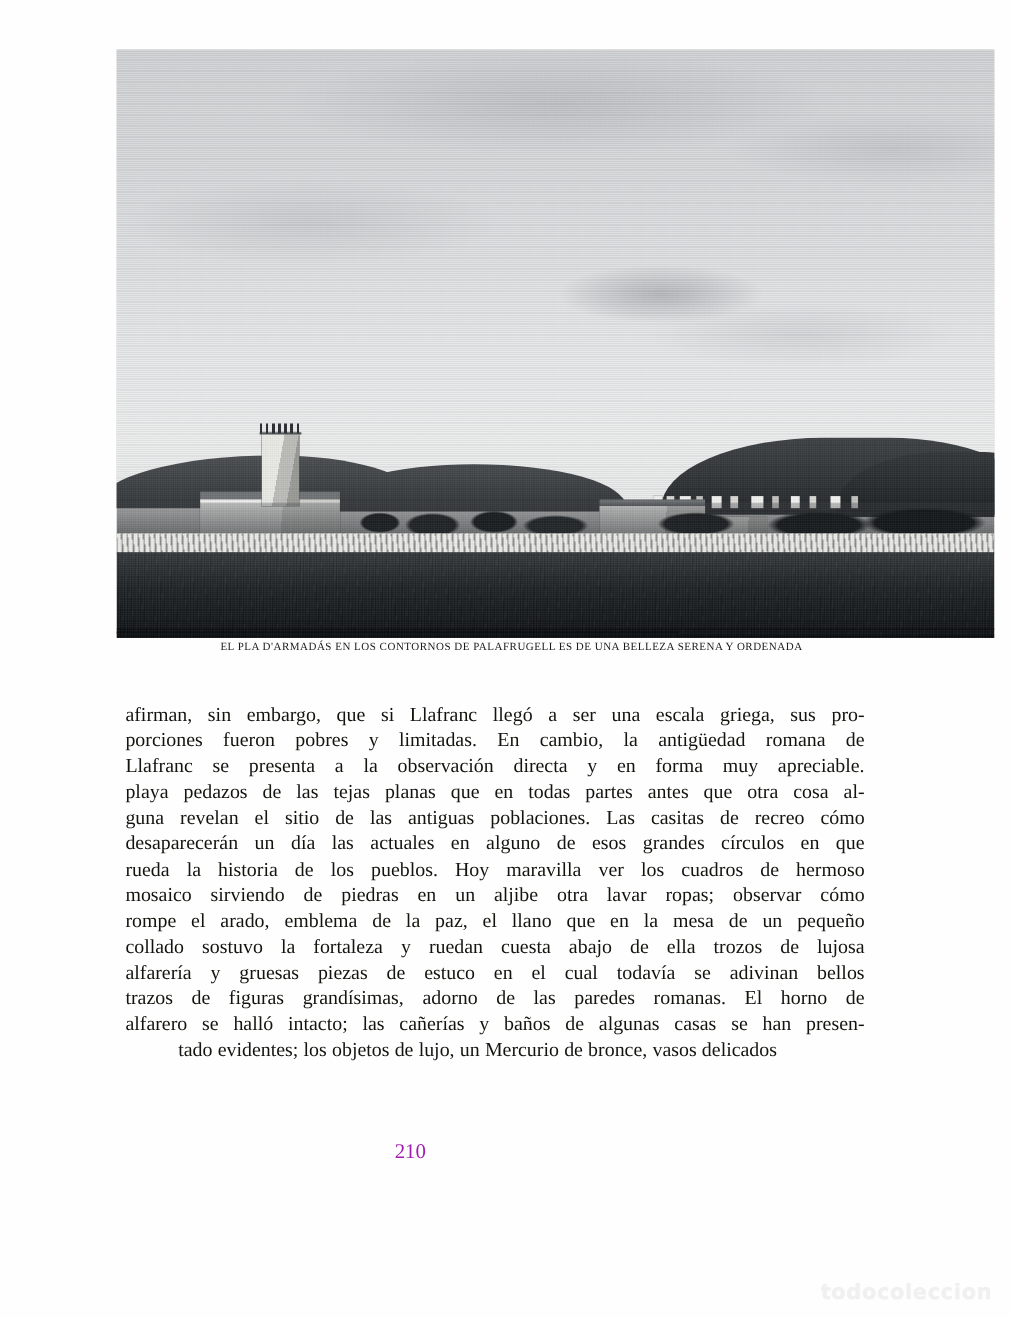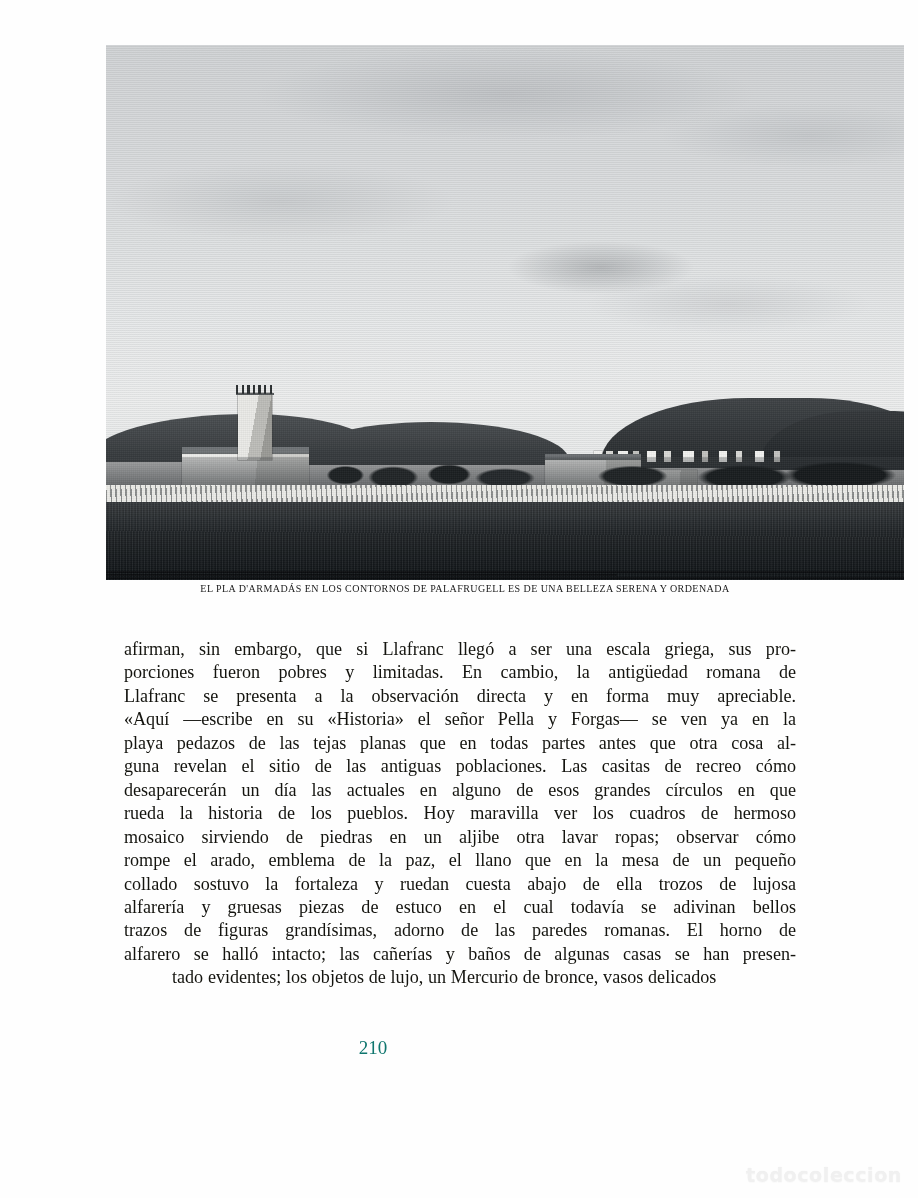--- a/index.html
+++ b/index.html
@@ -254,21 +254,21 @@
     font-family: "Liberation Serif", "DejaVu Serif", serif;
     font-size: 10px;
     letter-spacing: 0.45px;
     color: #1a1a1a;
     white-space: nowrap;
   }
 
   
   #body-text {
     position: absolute;
-    left: 124px;
+    left: 114px;
     top: 638px;
     width: 672px;
     font-size: 18.1px;
     line-height: 23.45px;
     color: #14140f;
     text-align: justify;
     text-align-last: justify;
     word-spacing: 0.2px;
   }
   #body-text p {
@@ -281,21 +281,21 @@
   }
 
   
   #page-number {
     position: absolute;
     left: 0;
     top: 1037px;
     width: 746px;
     text-align: center;
     font-size: 19px;
-    color: #0f766e;
+    color: #a21caf;
   }
 
   
   #watermark {
     position: absolute;
     right: 16px;
     bottom: 12px;
     font-family: "DejaVu Sans", "Liberation Sans", sans-serif;
     font-size: 19px;
     font-weight: 700;
@@ -363,21 +363,20 @@
       <div class="grain-overlay"></div>
     </div>
   </figure>
 
   <figcaption id="caption">EL PLA D'ARMADÁS EN LOS CONTORNOS DE PALAFRUGELL ES DE UNA BELLEZA SERENA Y ORDENADA</figcaption>
 
   <div id="body-text">
     <p>afirman, sin embargo, que si Llafranc llegó a ser una escala griega, sus pro-</p>
     <p>porciones fueron pobres y limitadas. En cambio, la antigüedad romana de</p>
     <p>Llafranc se presenta a la observación directa y en forma muy apreciable.</p>
-    <p>«Aquí —escribe en su «Historia» el señor Pella y Forgas— se ven ya en la</p>
     <p>playa pedazos de las tejas planas que en todas partes antes que otra cosa al-</p>
     <p>guna revelan el sitio de las antiguas poblaciones. Las casitas de recreo cómo</p>
     <p>desaparecerán un día las actuales en alguno de esos grandes círculos en que</p>
     <p>rueda la historia de los pueblos. Hoy maravilla ver los cuadros de hermoso</p>
     <p>mosaico sirviendo de piedras en un aljibe otra lavar ropas; observar cómo</p>
     <p>rompe el arado, emblema de la paz, el llano que en la mesa de un pequeño</p>
     <p>collado sostuvo la fortaleza y ruedan cuesta abajo de ella trozos de lujosa</p>
     <p>alfarería y gruesas piezas de estuco en el cual todavía se adivinan bellos</p>
     <p>trazos de figuras grandísimas, adorno de las paredes romanas. El horno de</p>
     <p>alfarero se halló intacto; las cañerías y baños de algunas casas se han presen-</p>

